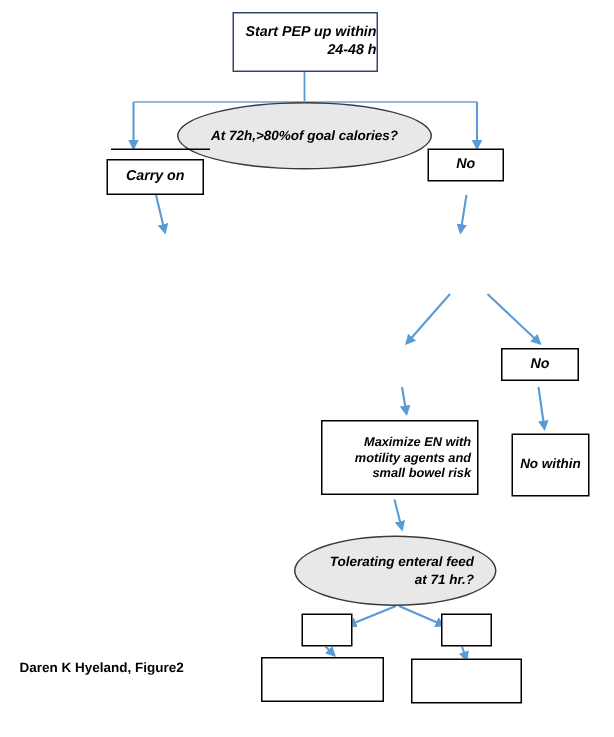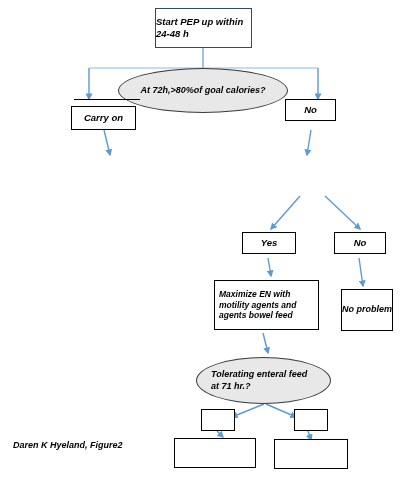--- a/index.html
+++ b/index.html
@@ -26,42 +26,41 @@
     width: 409px;
     height: 491px;
     pointer-events: none;
   }
   .node {
     position: absolute;
     box-sizing: border-box;
     display: flex;
     align-items: center;
     justify-content: center;
-    text-align: left;
+    text-align: right;
     font-style: italic;
     font-weight: bold;
     color: #000000;
     line-height: 1.25;
   }
   .box {
     background: #ffffff;
     border: 1px solid #000000;
   }
   .box-blue {
     background: #ffffff;
     border: 1px solid #2e4a6b;
   }
   .ellipse {
     background: #e8e8e8;
     border: 1px solid #3a3a3a;
     border-radius: 50%;
   }
   .caption {
     position: absolute;
-    font-style: italic;
     font-weight: bold;
     font-size: 9px;
     color: #000000;
     white-space: nowrap;
   }
   .ghost-line {
     position: absolute;
     border: 1px solid #000000;
     border-bottom: none;
     background: transparent;
@@ -144,34 +143,31 @@
 
   <div class="node box" style="left:71px; top:106px; width:65px; height:24px; font-size:9.5px;">
     <span>Carry on</span>
   </div>
 
   <div class="node box" style="left:285px; top:99px; width:51px; height:22px; font-size:9.5px;">
     <span>No</span>
   </div>
 
 
-  <div class="node box" style="left:242px; top:232px; width:54px; height:22px; font-size:9.5px;">
-    <span>Yes</span>
-  </div>
 
   <div class="node box" style="left:334px; top:232px; width:52px; height:22px; font-size:9.5px;">
     <span>No</span>
   </div>
 
   <div class="node box" style="left:214px; top:280px; width:105px; height:50px; font-size:8.5px; padding:0 4px;">
-    <span>Maximize EN with motility agents and agents bowel feed</span>
+    <span>Maximize EN with motility agents and small bowel risk</span>
   </div>
 
   <div class="node box" style="left:341px; top:289px; width:52px; height:42px; font-size:9px;">
-    <span>No problem</span>
+    <span>No within</span>
   </div>
 
   <div class="node ellipse" style="left:196px; top:357px; width:135px; height:47px; font-size:9px; padding:0 14px;">
     <span>Tolerating enteral feed at 71 hr.?</span>
   </div>
 
   <div class="node box" style="left:201px; top:409px; width:34px; height:22px; font-size:9px;">
     <span></span>
   </div>
   <div class="node box" style="left:294px; top:409px; width:34px; height:22px; font-size:9px;">

